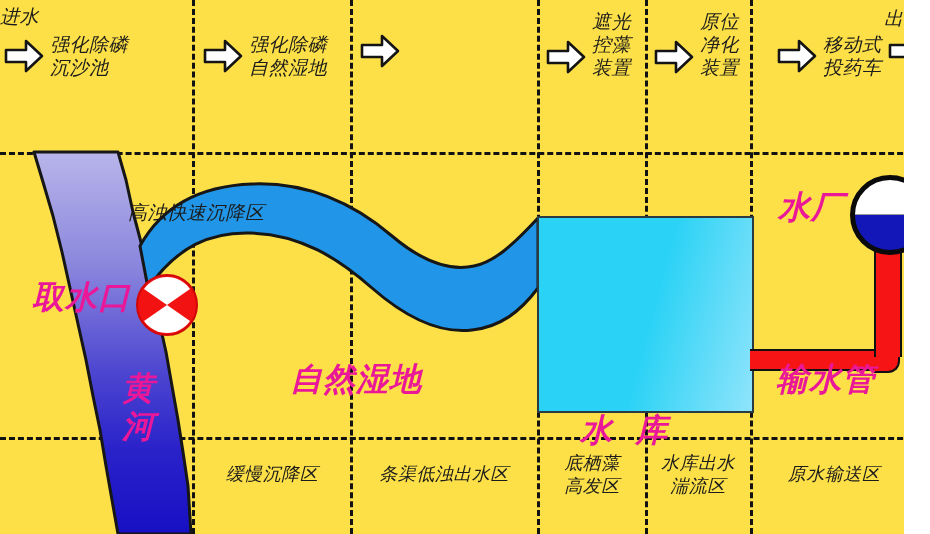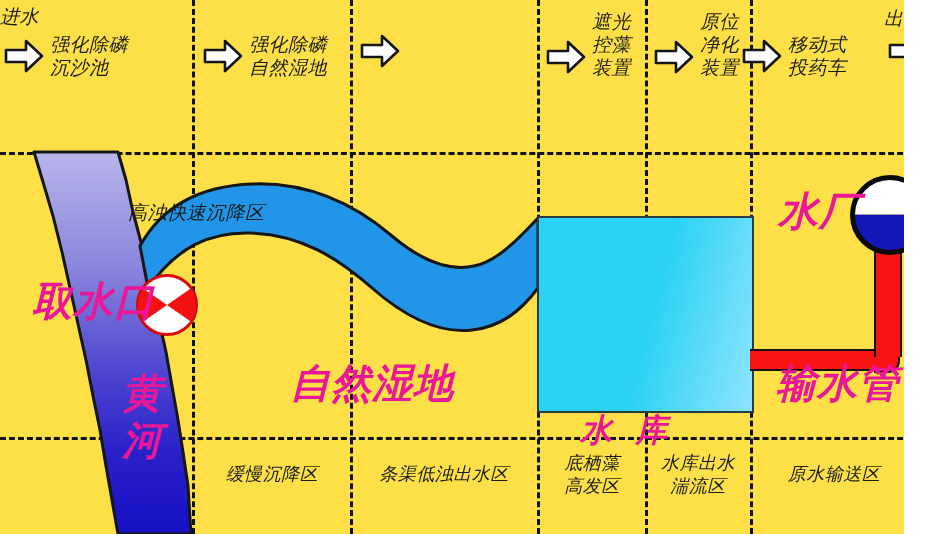--- a/index.html
+++ b/index.html
@@ -60,21 +60,21 @@
     letter-spacing:.5px;
   }
   
   .map-label{
     position:absolute;
     color:#ea1799;
     font-weight:700;
     white-space:pre-line;
     letter-spacing:1px;
   }
-  .label-big{font-size:40px;line-height:1.08;}
+  .label-big{font-size:32px;line-height:1.08;}
   .plain-label{
     position:absolute;
     font-size:19px;color:#1b1b1b;
     white-space:nowrap;letter-spacing:.5px;
   }
   
   .reservoir{
     position:absolute;
     border:2px solid #2b3b44;
     background:linear-gradient(105deg,#2ad2f5 0%,#2ad2f5 52%,#8fe4fb 100%);
@@ -167,21 +167,21 @@
 
   <div class="proc" style="left:654px;top:10px;">
     <svg class="arrow" viewBox="0 0 40 36" style="margin-top:24px;">
       <path d="M2 12 L22 12 L22 3 L38 18 L22 33 L22 24 L2 24 Z" fill="#ffffff" stroke="#141414" stroke-width="2.6" stroke-linejoin="round"></path>
     </svg>
     <span class="proc-label">原位
 净化
 装置</span>
   </div>
 
-  <div class="proc" style="left:742px;top:33px;">
+  <div class="proc" style="left:777px;top:33px;">
     <svg class="arrow" viewBox="0 0 40 36">
       <path d="M2 12 L22 12 L22 3 L38 18 L22 33 L22 24 L2 24 Z" fill="#ffffff" stroke="#141414" stroke-width="2.6" stroke-linejoin="round"></path>
     </svg>
     <span class="proc-label">移动式
 投药车</span>
   </div>
 
   <div class="proc" style="left:888px;top:33px;">
     <svg class="arrow" viewBox="0 0 40 36">
       <path d="M2 12 L22 12 L22 3 L38 18 L22 33 L22 24 L2 24 Z" fill="#ffffff" stroke="#141414" stroke-width="2.6" stroke-linejoin="round"></path>

